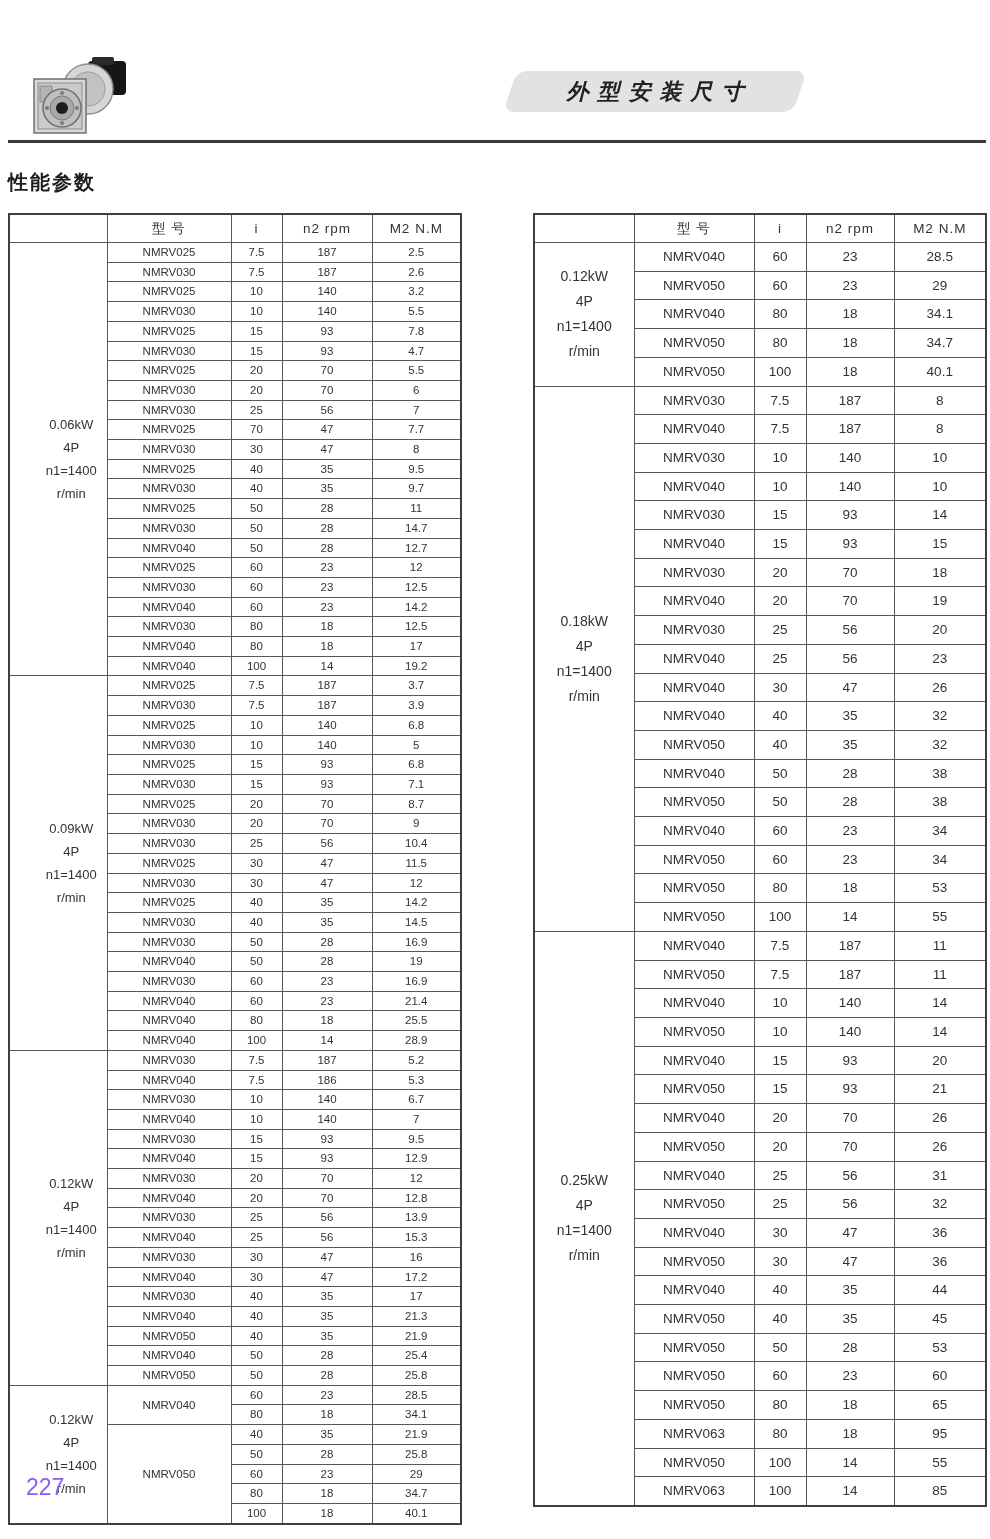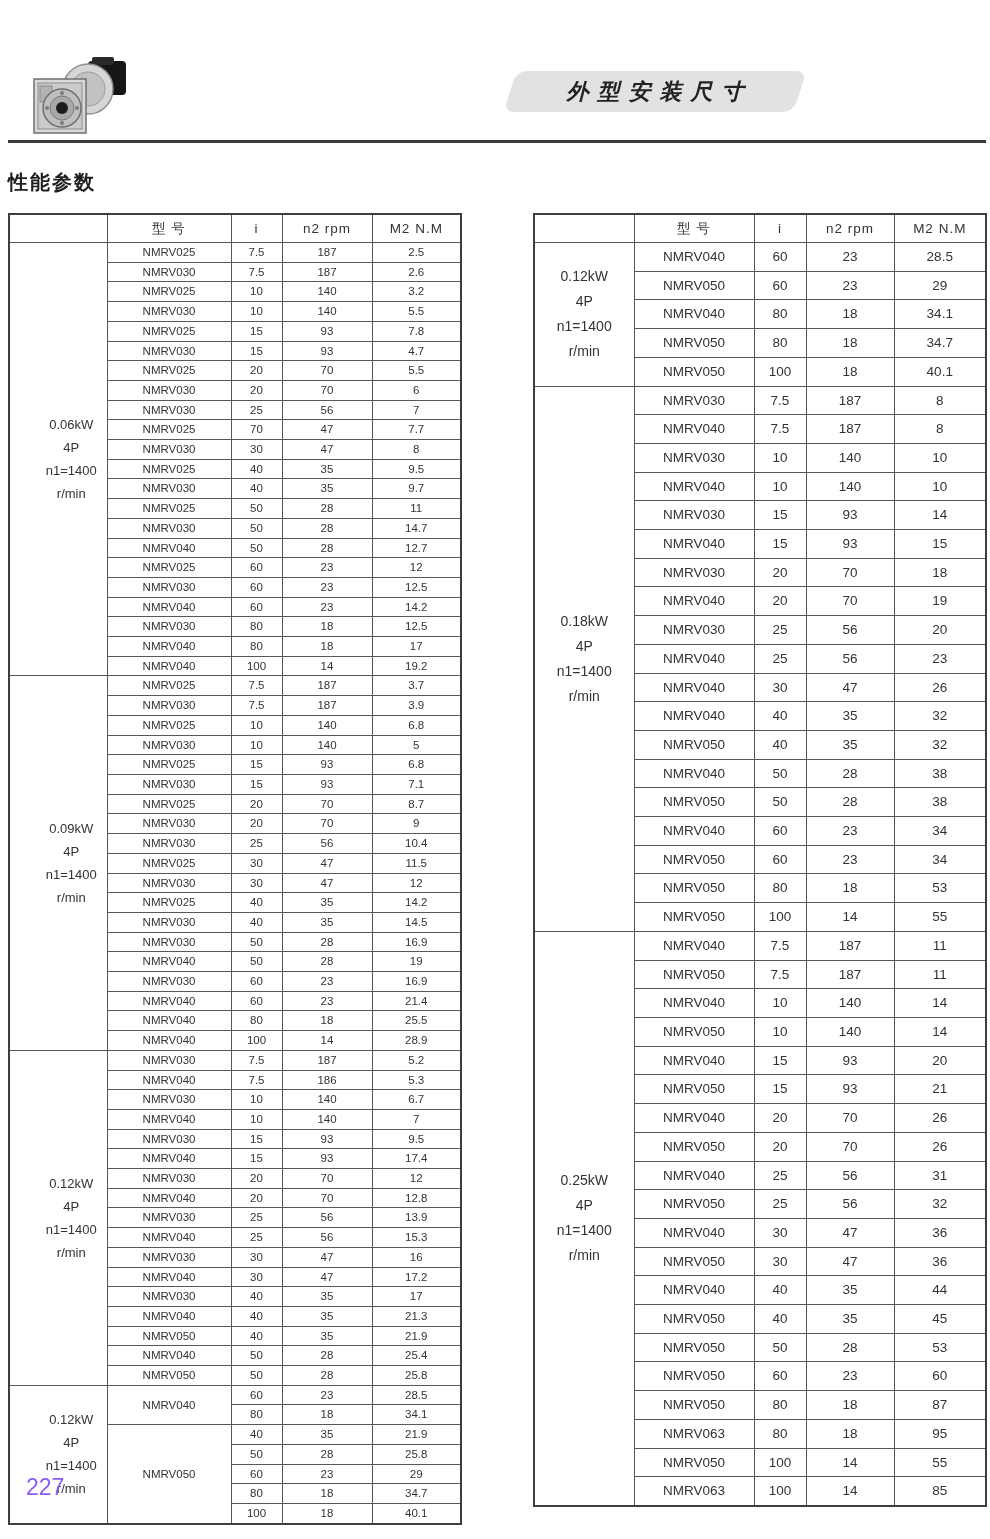--- a/index.html
+++ b/index.html
@@ -377,21 +377,21 @@
         <tr>
           <td rowspan="1">NMRV030</td>
           <td>15</td>
           <td>93</td>
           <td>9.5</td>
         </tr>
         <tr>
           <td rowspan="1">NMRV040</td>
           <td>15</td>
           <td>93</td>
-          <td>17.4</td>
+          <td>12.9</td>
         </tr>
         <tr>
           <td rowspan="1">NMRV030</td>
           <td>20</td>
           <td>70</td>
           <td>12</td>
         </tr>
         <tr>
           <td rowspan="1">NMRV040</td>
           <td>20</td>
@@ -772,21 +772,21 @@
         <tr>
           <td rowspan="1">NMRV050</td>
           <td>60</td>
           <td>23</td>
           <td>60</td>
         </tr>
         <tr>
           <td rowspan="1">NMRV050</td>
           <td>80</td>
           <td>18</td>
-          <td>87</td>
+          <td>65</td>
         </tr>
         <tr>
           <td rowspan="1">NMRV063</td>
           <td>80</td>
           <td>18</td>
           <td>95</td>
         </tr>
         <tr>
           <td rowspan="1">NMRV050</td>
           <td>100</td>

